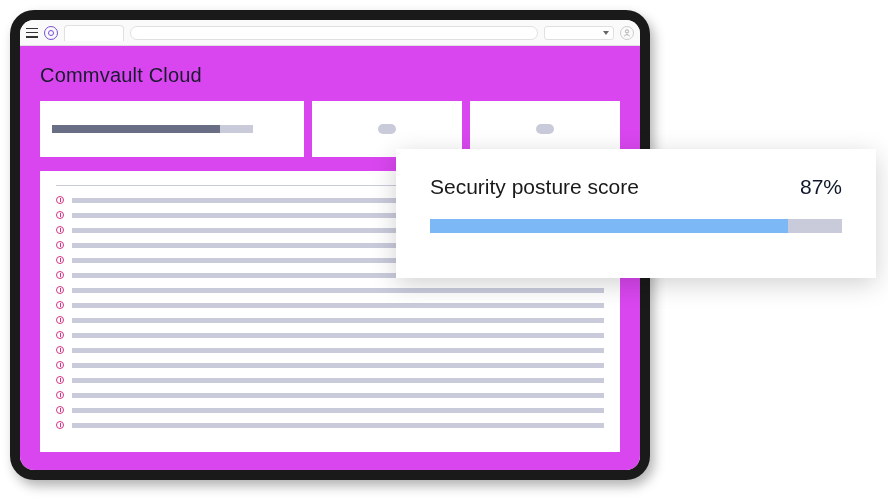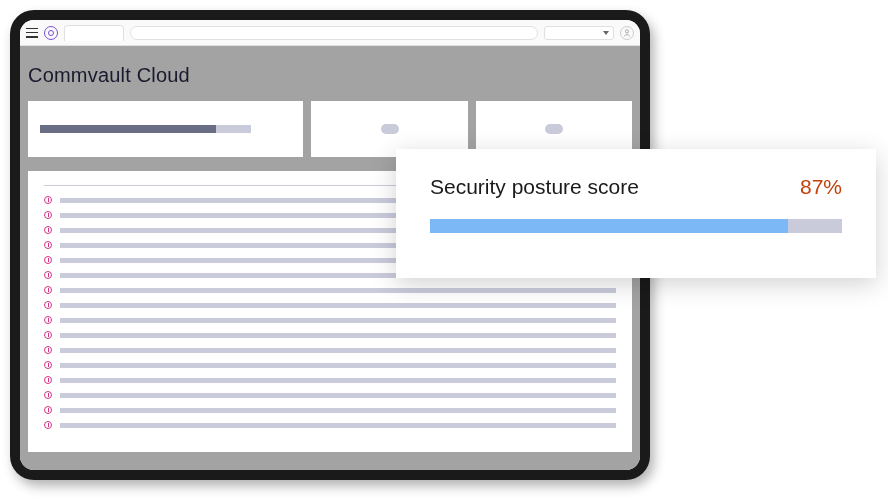--- a/index.html
+++ b/index.html
@@ -111,22 +111,22 @@
     display: flex;
     align-items: center;
     justify-content: center;
     font-size: 8px;
     color: #888;
   }
 
   
   .app-body {
     flex: 1;
-    background: #a3a3a3;
-    padding: 18px 8px;
+    background: #d946ef;
+    padding: 18px 20px;
     display: flex;
     flex-direction: column;
     gap: 14px;
   }
   .app-title {
     font-size: 20px;
     font-weight: 400;
     color: #1a1a2e;
     letter-spacing: 0.2px;
   }
@@ -218,21 +218,21 @@
     margin-bottom: 20px;
   }
   .popup-title {
     font-size: 21px;
     font-weight: 400;
     color: #1a1a1a;
   }
   .popup-value {
     font-size: 21px;
     font-weight: 400;
-    color: #c2410c;
+    color: #0f172a;
     margin-left: 38px;
   }
   .progress-track {
     width: 100%;
     height: 14px;
     background: #c9cbdb;
     position: relative;
   }
   .progress-fill {
     height: 100%;

